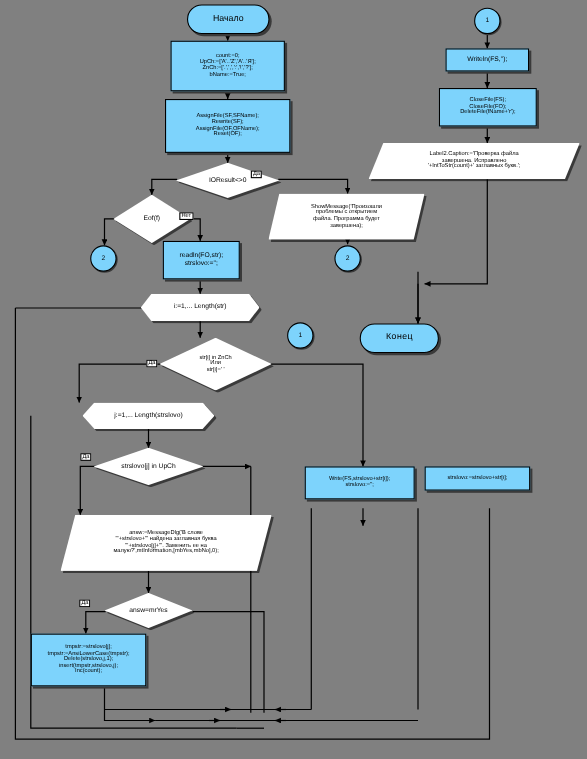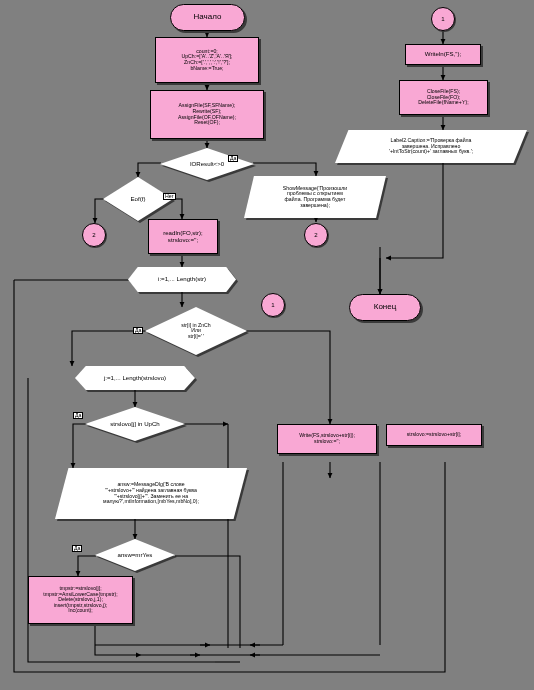--- a/index.html
+++ b/index.html
@@ -8,21 +8,21 @@
     background:#808080;
     font-family:"Liberation Sans", sans-serif;
     overflow:hidden;
     position:relative;
   }
   #stage{position:absolute;left:0;top:0;width:534px;height:690px;}
   #edges{position:absolute;left:0;top:0;width:534px;height:690px;}
 
   .node{position:absolute;box-sizing:border-box;
         display:flex;align-items:center;justify-content:center;
-        text-align:center;color:#000;background:#f9a8d4;
+        text-align:center;color:#000;background:#7dd3fc;
         line-height:1.08;white-space:pre-line;}
 
   
   .proc{border:1px solid #000;box-shadow:2px 2px 0 #3a3a3a;}
   .term{border:1px solid #000;border-radius:999px;box-shadow:2px 2px 0 #3a3a3a;}
   .conn{border:1px solid #000;border-radius:50%;box-shadow:1px 1px 0 #3a3a3a;}
   .dec{background:transparent;box-shadow:none;border:none;}
   .dec .inner{position:absolute;inset:0;background:#fff;
      clip-path:polygon(50% 0,100% 50%,50% 100%,0 50%);}
   .dec .shadow{position:absolute;inset:0;transform:translate(2px,2px);
@@ -274,17 +274,17 @@
   </div>
 
   <div class="node para f5" style="left:335px;top:130px;width:192px;height:33px;">
     <span class="shadow"></span>
     <span class="inner"></span>
     <span class="txt">Label2.Caption:='Проверка файла
 завершена. Исправлено
 '+IntToStr(count)+' заглавных букв.';</span>
   </div>
 
-  <div class="node term f8" style="left:349px;top:294px;width:72px;height:27px;">
+  <div class="node term f8" style="left:327px;top:294px;width:72px;height:27px;font-family:Liberation Mono, monospace;">
     <span>Конец</span>
   </div>
 
 </div>
 
 </body></html>

